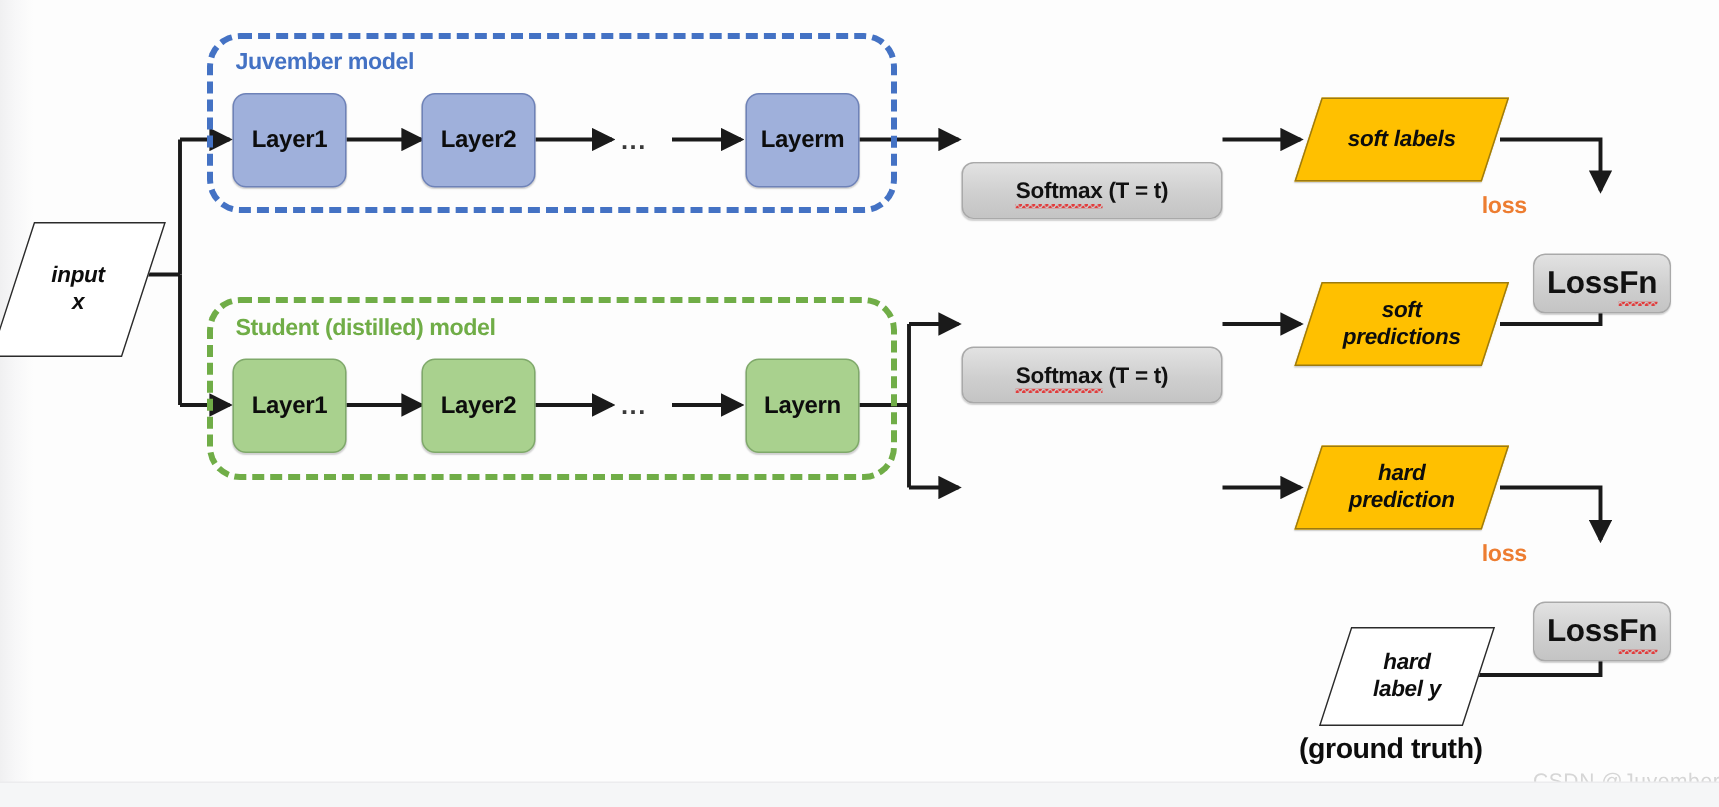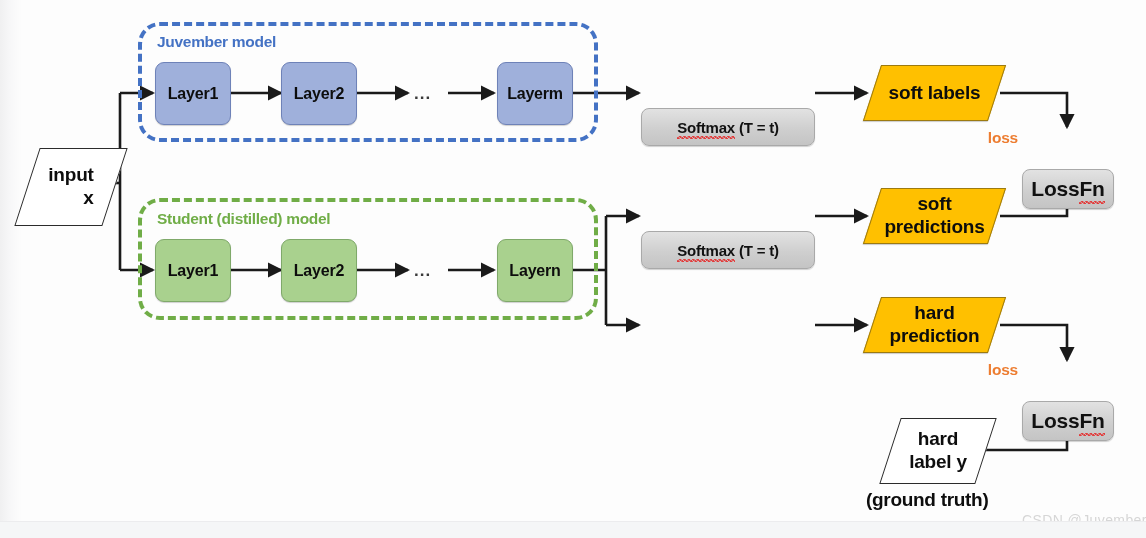--- a/index.html
+++ b/index.html
@@ -105,24 +105,25 @@
     background-size: 4.4px 3px;
     background-repeat: repeat-x;
   }
   .pill.softmax { font-size: 15px; letter-spacing: -0.2px; }
   .pill.lossfn  { font-size: 21px; letter-spacing: -0.2px; }
 
   
   .para {
     display: flex; flex-direction: column;
     align-items: center; justify-content: center;
-    font-weight: bold; font-size: 19px; color: #0d0d0d;
+    font-weight: bold; font-size: 15px; color: #0d0d0d;
     line-height: 1.2;
     letter-spacing: -0.2px;
     text-align: center;
+    font-style: italic;
   }
   .para .skew-bg {
     position: absolute; inset: 0;
     transform: skewX(-18deg);
     z-index: 0;
   }
   .para .para-text { position: relative; z-index: 1; }
   .para.yellow .skew-bg {
     background: #ffc000;
     border: 1.5px solid #9c7a10;
@@ -213,21 +214,21 @@
       <path d="M 1000 93 L 1067 93 L 1067 127" marker-end="url(#arw)"></path>
 
       <path d="M 1000 216 L 1067 216 L 1067 182" marker-end="url(#arw)"></path>
 
       <path d="M 1000 325 L 1067 325 L 1067 360" marker-end="url(#arw)"></path>
 
       <path d="M 978 450 L 1067 450 L 1067 414" marker-end="url(#arw)"></path>
     </g>
   </svg>
 
-  <div class="node para white" style="left:27px; top:148px; width:88px; height:78px;text-align:right;">
+  <div class="node para white" style="left:8px; top:148px; width:88px; height:90px;">
     <div class="skew-bg"></div>
     <div class="para-text">
       <div>input</div>
       <div>x</div>
     </div>
   </div>
 
   <div class="node group-frame teacher" style="left:138px; top:22px; width:460px; height:120px;"></div>
   <div class="group-label teacher" style="left:157px; top:33px;">Juvember model</div>
 

